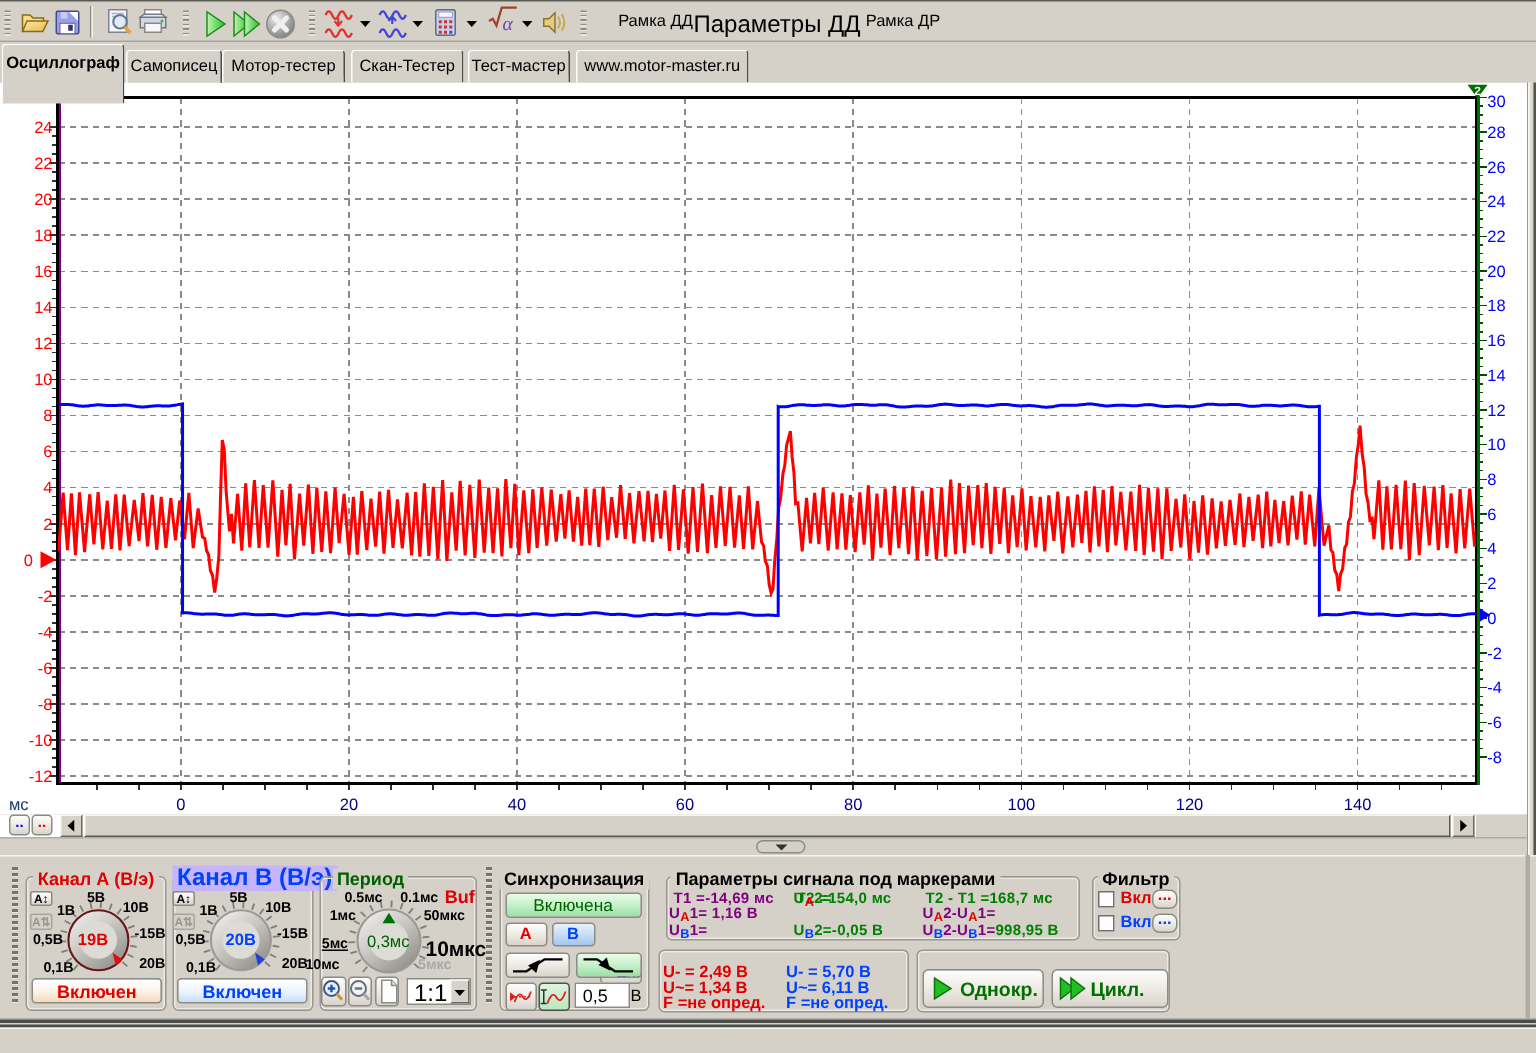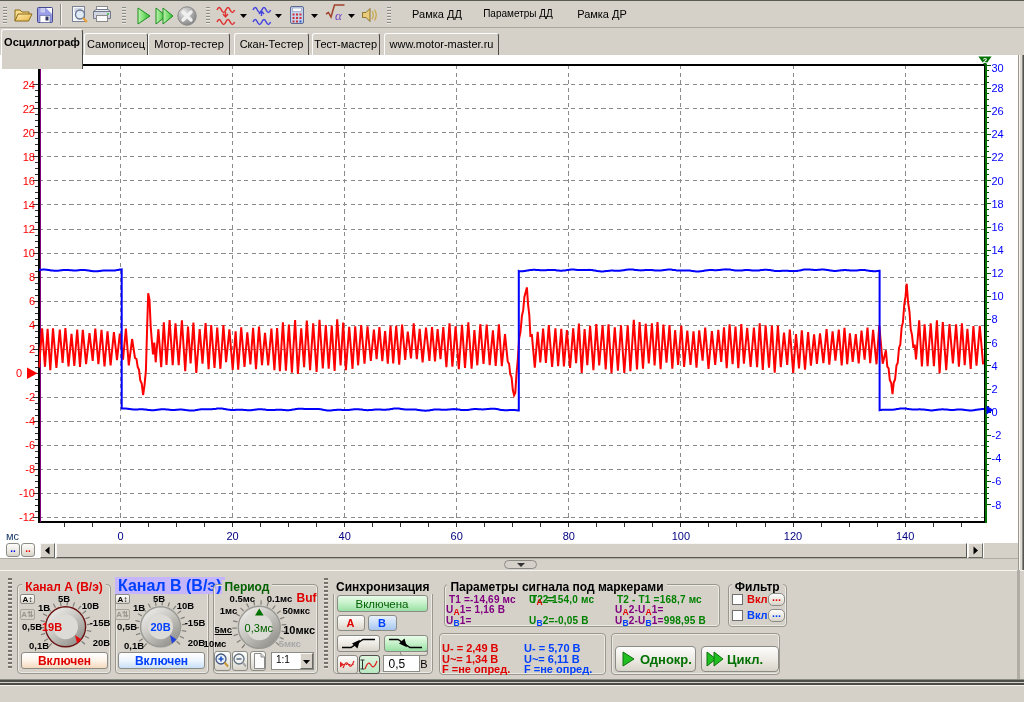--- a/index.html
+++ b/index.html
@@ -91,21 +91,21 @@
         <polygon points="311,13 318,13 314.5,17" fill="#000000"></polygon>
         <path d="M326 13 l2.5 -1.5 l2.5 4.5 l3.5 -12 l10 0" stroke="#a04028" stroke-width="1.5" fill="none"></path>
         <text x="335" y="19" font-family="Liberation Serif, serif" font-style="italic" font-size="13px" fill="#7040c0">α</text>
         <polygon points="348,13 355,13 351.5,17" fill="#000000"></polygon>
         <g transform="translate(362,6)">
           <path d="M0.5 5.5 L4 5.5 L8 1.5 L8 14.5 L4 10.5 L0.5 10.5 Z" fill="#e8cc7a" stroke="#8a7430"></path>
           <path d="M10 4 q2.5 4 0 8 M12.5 2.5 q3.5 5.5 0 11" stroke="#c8a84c" stroke-width="1.3" fill="none"></path>
         </g>
       </svg>
       <div style="position:absolute;left:377px;top:7px;width:120px;text-align:center;font-size:11px;color:#000">Рамка ДД</div>
-      <div style="position:absolute;left:458px;top:7px;width:120px;text-align:center;font-size:10px;color:#000">Параметры ДД</div>
+      <div style="position:absolute;left:458px;top:7px;width:120px;text-align:center;font-size:16px;color:#000">Параметры ДД</div>
       <div style="position:absolute;left:542px;top:7px;width:120px;text-align:center;font-size:11px;color:#000">Рамка ДР</div>
     </div>
     <div style="position:absolute;left:0;top:29px;width:1024px;height:26px;background:#d5d1c9">
       <div style="position:absolute;left:1px;top:0px;width:82px;height:40px;background:#d5d1c9;border:1px solid #4a4a46;border-bottom:none;border-top-color:#fcfcfa;border-left-color:#fcfcfa;border-radius:3px 3px 0 0;z-index:3;text-align:center;font-size:11px;font-weight:bold;line-height:25px;color:#000">Осциллограф</div>
       <div style="position:absolute;left:84px;top:4px;width:64px;height:34px;background:#d5d1c9;border:1px solid #4a4a46;border-bottom:none;border-top-color:#fcfcfa;border-left-color:#fcfcfa;border-radius:3px 3px 0 0;text-align:center;font-size:11px;line-height:20px;color:#000">Самописец</div>
       <div style="position:absolute;left:148px;top:4px;width:82px;height:22px;background:#d5d1c9;border:1px solid #4a4a46;border-bottom:none;border-top-color:#fcfcfa;border-left-color:#fcfcfa;border-radius:3px 3px 0 0;text-align:center;font-size:11px;line-height:20px;color:#000">Мотор-тестер</div>
       <div style="position:absolute;left:234px;top:4px;width:75px;height:22px;background:#d5d1c9;border:1px solid #4a4a46;border-bottom:none;border-top-color:#fcfcfa;border-left-color:#fcfcfa;border-radius:3px 3px 0 0;text-align:center;font-size:11px;line-height:20px;color:#000">Скан-Тестер</div>
       <div style="position:absolute;left:312px;top:4px;width:67.5px;height:22px;background:#d5d1c9;border:1px solid #4a4a46;border-bottom:none;border-top-color:#fcfcfa;border-left-color:#fcfcfa;border-radius:3px 3px 0 0;text-align:center;font-size:11px;line-height:20px;color:#000">Тест-мастер</div>
       <div style="position:absolute;left:384px;top:4px;width:115px;height:22px;background:#d5d1c9;border:1px solid #4a4a46;border-bottom:none;border-top-color:#fcfcfa;border-left-color:#fcfcfa;border-radius:3px 3px 0 0;text-align:center;font-size:11px;line-height:20px;color:#000">www.motor-master.ru</div>
     </div>
@@ -449,21 +449,21 @@
         <line x1="68.5" y1="26.7" x2="72.7" y2="25.1"></line>
         <line x1="70.0" y1="32.6" x2="74.5" y2="32.1"></line>
         <line x1="69.8" y1="38.5" x2="74.2" y2="39.3"></line>
         <line x1="67.9" y1="44.2" x2="72.0" y2="46.2"></line>
         <line x1="64.6" y1="49.2" x2="67.9" y2="52.2"></line>
       </g>
       <circle cx="48.6" cy="34.8" r="20" fill="url(#kn)" stroke="#6a1414" stroke-width="1.4"></circle>
       <circle cx="48.6" cy="34.8" r="12.4" fill="#dddbd6"></circle>
       <polygon points="58,43 64.5,47.5 60,51.5" fill="#e01010"></polygon>
     </svg>
-    <div style="position:absolute;left:32px;top:621.0px;width:40px;text-align:center;font-size:11px;font-weight:bold;color:#e00000;white-space:nowrap;">19В</div>
+    <div style="position:absolute;left:42px;top:621.0px;width:40px;text-align:center;font-size:11px;font-weight:bold;color:#e00000;white-space:nowrap;">19В</div>
     <div style="position:absolute;left:44.0px;top:593.0px;width:40px;text-align:center;font-size:9.5px;font-weight:bold;color:#000;white-space:nowrap;">5В</div>
     <div style="position:absolute;left:70.5px;top:599.5px;width:40px;text-align:center;font-size:9.5px;font-weight:bold;color:#000;white-space:nowrap;">10В</div>
     <div style="position:absolute;left:80.0px;top:616.5px;width:40px;text-align:center;font-size:9.5px;font-weight:bold;color:#000;white-space:nowrap;">-15В</div>
     <div style="position:absolute;left:81.5px;top:636.5px;width:40px;text-align:center;font-size:9.5px;font-weight:bold;color:#000;white-space:nowrap;">20В</div>
     <div style="position:absolute;left:19.0px;top:639.5px;width:40px;text-align:center;font-size:9.5px;font-weight:bold;color:#000;white-space:nowrap;">0,1В</div>
     <div style="position:absolute;left:12.0px;top:620.5px;width:40px;text-align:center;font-size:9.5px;font-weight:bold;color:#000;white-space:nowrap;">0,5В</div>
     <div style="position:absolute;left:24.0px;top:602.0px;width:40px;text-align:center;font-size:9.5px;font-weight:bold;color:#000;white-space:nowrap;">1В</div>
     <div style="position:absolute;left:20px;top:593.5px;width:15px;height:10px;background:linear-gradient(180deg,#fdfdfc 0%,#ece9e2 55%,#d8d4ca 100%);border:1px solid #8c8c86;border-radius:3px;border-radius:2px;font-size:8px;font-weight:bold;text-align:center;line-height:9px;color:#000">A↕</div>
     <div style="position:absolute;left:20px;top:609px;width:15px;height:11px;background:#d5d1c9;border:1px solid #a8a59c;border-radius:2px;font-size:8px;font-weight:bold;text-align:center;line-height:10px;color:#9a978e">A⇅</div>
     <div style="position:absolute;left:21px;top:652px;width:87px;height:17px;background:linear-gradient(180deg,#ffffff 0%,#fdf4ea 50%,#f5d9bc 100%);border:1px solid #8c8c86;border-radius:3px;text-align:center;font-size:12px;font-weight:bold;color:#e00000;line-height:16px">Включен</div>
@@ -532,38 +532,38 @@
       <circle cx="46.3" cy="33.3" r="13.0" fill="#dddbd6"></circle>
       <polygon points="46.3,14.5 42,21.5 50.6,21.5" fill="#007000"></polygon>
     </svg>
     <div style="position:absolute;left:233.8px;top:621.5px;width:50px;text-align:center;font-size:11px;font-weight:normal;color:#006000;white-space:nowrap;">0,3мс</div>
     <div style="position:absolute;left:217.3px;top:592.7px;width:50px;text-align:center;font-size:9.5px;font-weight:bold;color:#000;white-space:nowrap;">0.5мс</div>
     <div style="position:absolute;left:254.5px;top:592.7px;width:50px;text-align:center;font-size:9.5px;font-weight:bold;color:#000;white-space:nowrap;">0.1мс</div>
     <div style="position:absolute;left:281.5px;top:591.0px;width:50px;text-align:center;font-size:12px;font-weight:bold;color:#e00000;white-space:nowrap;">Buf</div>
     <div style="position:absolute;left:203.5px;top:605.0px;width:50px;text-align:center;font-size:9.5px;font-weight:bold;color:#000;white-space:nowrap;">1мс</div>
     <div style="position:absolute;left:271.2px;top:604.6px;width:50px;text-align:center;font-size:9.5px;font-weight:bold;color:#000;white-space:nowrap;">50мкс</div>
     <div style="position:absolute;left:198.3px;top:623.7px;width:50px;text-align:center;font-size:9.5px;font-weight:bold;color:#000;white-space:nowrap;text-decoration:underline;">5мс</div>
-    <div style="position:absolute;left:274.2px;top:624.0px;width:50px;text-align:center;font-size:11px;font-weight:bold;color:#000;white-space:nowrap;">10мкс</div>
+    <div style="position:absolute;left:274.2px;top:624.0px;width:50px;text-align:right;font-size:14px;font-weight:bold;color:#000;white-space:nowrap;">10мкс</div>
     <div style="position:absolute;left:190px;top:637.9px;width:50px;text-align:center;font-size:9.5px;font-weight:bold;color:#000;white-space:nowrap;">10мс</div>
     <div style="position:absolute;left:264.8px;top:637.9px;width:50px;text-align:center;font-size:9.5px;font-weight:bold;color:#a8a8a8;white-space:nowrap;">5мкс</div>
     <div style="position:absolute;left:213.5px;top:651px;width:17px;height:20px;background:linear-gradient(180deg,#fdfdfc 0%,#ece9e2 55%,#d8d4ca 100%);border:1px solid #8c8c86;border-radius:3px;"></div>
     <div style="position:absolute;left:232px;top:651px;width:16px;height:20px;background:linear-gradient(180deg,#fdfdfc 0%,#ece9e2 55%,#d8d4ca 100%);border:1px solid #8c8c86;border-radius:3px;"></div>
     <div style="position:absolute;left:250px;top:651px;width:16px;height:20px;background:linear-gradient(180deg,#fdfdfc 0%,#ece9e2 55%,#d8d4ca 100%);border:1px solid #8c8c86;border-radius:3px;"></div>
     <svg width="56" height="22" style="position:absolute;left:212px;top:650px">
       <circle cx="9" cy="9" r="5" fill="#e8f0fc" stroke="#405880" stroke-width="1.3"></circle>
       <path d="M9 6.5 L9 11.5 M6.5 9 L11.5 9" stroke="#2050c0" stroke-width="1.6"></path>
       <line x1="12.5" y1="12.5" x2="16" y2="16.5" stroke="#c89838" stroke-width="2"></line>
       <circle cx="27" cy="9" r="5" fill="#f2f2f0" stroke="#607080" stroke-width="1.3"></circle>
       <path d="M24.5 9 L29.5 9" stroke="#607090" stroke-width="1.6"></path>
       <line x1="30.5" y1="12.5" x2="34" y2="16.5" stroke="#a8a8a8" stroke-width="2"></line>
       <path d="M42.5 3.5 L49 3.5 L52.5 7 L52.5 18.5 L42.5 18.5 Z" fill="#fdfdfd" stroke="#8a8a8a"></path>
       <path d="M49 3.5 L49 7 L52.5 7" fill="#e0e0e0" stroke="#8a8a8a"></path>
     </svg>
     <div style="position:absolute;left:271px;top:652px;width:43px;height:18px;background:#fff;border:1px solid #8c8c86"></div>
-    <div style="position:absolute;left:276px;top:654px;font-size:10px;color:#000">1:1</div>
+    <div style="position:absolute;left:276px;top:654px;font-size:16px;color:#000">1:1</div>
     <div style="position:absolute;left:300px;top:653px;width:13px;height:16px;background:#d5d1c9;border:1px solid;border-color:#f8f7f3 #6a6a64 #6a6a64 #f8f7f3"></div>
     <svg width="13" height="16" style="position:absolute;left:300px;top:653px">
       <polygon points="3,7 10,7 6.5,11" fill="#000"></polygon>
     </svg>
     <div style="position:absolute;left:332.5px;top:584px;width:100.5px;height:90px;border:1px solid #9a978e;border-radius:4px;box-shadow:inset 0 0 0 1px #eceae4"></div>
     <div style="position:absolute;left:332.5px;top:577px;width:100.5px;text-align:center;pointer-events:none"><span style="background:#d5d1c9;padding:0 3px;font-size:12px;font-weight:bold;color:#000;white-space:nowrap">Синхронизация</span></div>
     <div style="position:absolute;left:336.5px;top:594.5px;width:91px;height:17px;background:linear-gradient(180deg,#e9fbe9 0%,#c8f2cc 45%,#99e0a4 100%);border:1px solid #8c8c86;border-radius:3px;text-align:center;font-size:11.5px;color:#006000;line-height:16px">Включена</div>
     <div style="position:absolute;left:336.5px;top:614.5px;width:28px;height:16px;background:linear-gradient(180deg,#fdfdfc 0%,#ece9e2 55%,#d8d4ca 100%);border:1px solid #8c8c86;border-radius:3px;text-align:center;font-size:11px;font-weight:bold;color:#e00000;line-height:15px">А</div>
     <div style="position:absolute;left:367.5px;top:614.5px;width:29px;height:16px;background:linear-gradient(180deg,#e8f1fc 0%,#c8ddf6 50%,#a6c6ee 100%);border:1px solid #8c8c86;border-radius:3px;text-align:center;font-size:11px;font-weight:bold;color:#0040ff;line-height:15px">В</div>
     <div style="position:absolute;left:399.5px;top:640px;width:28px;height:16px;background:linear-gradient(180deg,#fdfdfc 0%,#ece9e2 55%,#d8d4ca 100%);border:1px solid #8c8c86;border-radius:3px;text-align:right;font-size:11px;color:#000080;line-height:15px">Ext</div>

